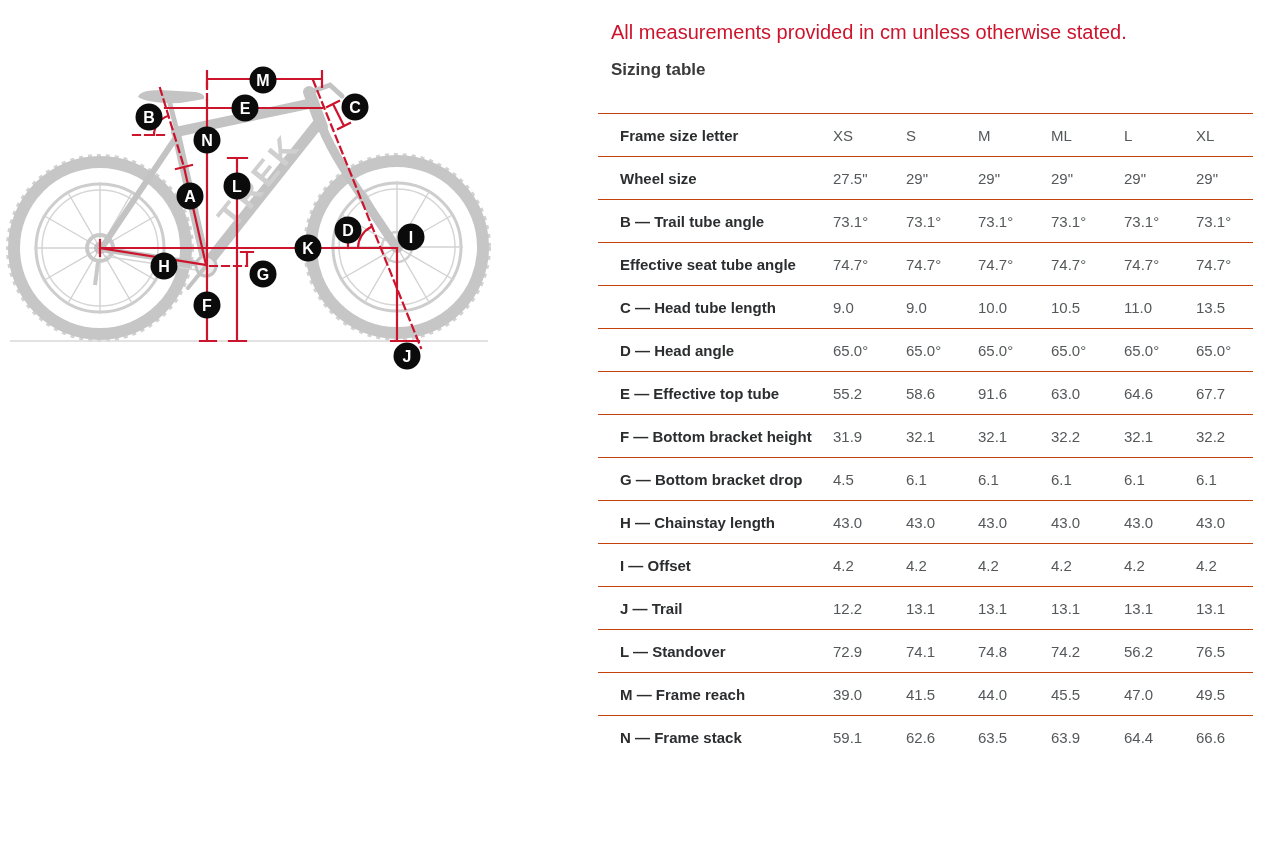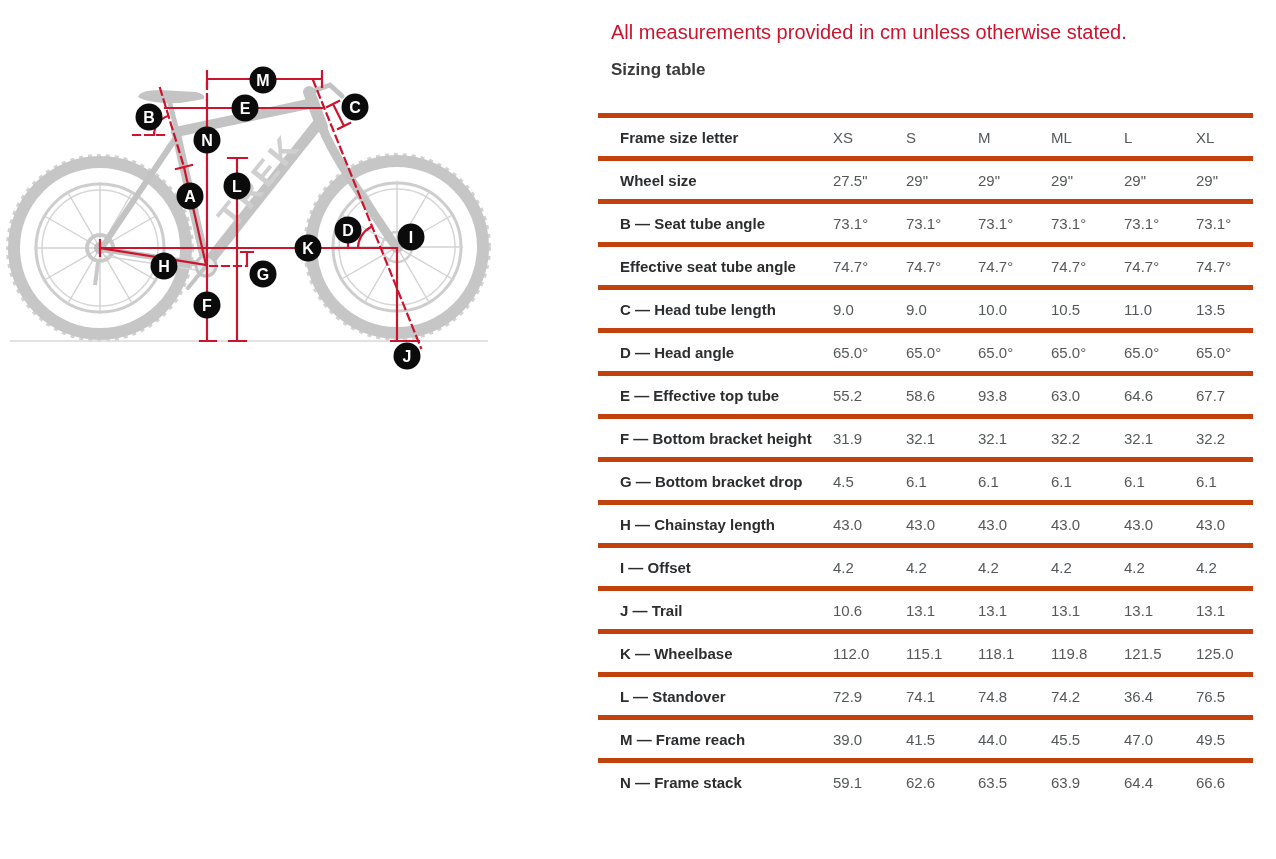--- a/index.html
+++ b/index.html
@@ -18,21 +18,21 @@
     position:absolute; left:611px; top:60px; margin:0;
     font-size:17px; font-weight:700; color:#3a3a3a;
   }
   .sizing-table {
     position:absolute; left:598px; top:113px; width:655px;
   }
   .trow {
     display:grid;
     grid-template-columns:235px 73px 72px 73px 73px 72px auto;
     height:43px; align-items:center;
-    border-top:5px solid #c2410c;
+    border-top:1px solid #c2410c;
     background:#fff;
   }
   .cell { white-space:nowrap; }
   .cell.label { padding-left:22px; font-size:15px; font-weight:700; color:#2b2d2f; }
   .cell.value { font-size:15px; font-weight:400; color:#55585a; }
   
   .diagram { position:absolute; left:0; top:0; }
   .ground { stroke:#d8d8d8; stroke-width:1.6; }
   .tube  { stroke:#c3c3c3; fill:none; stroke-linecap:round; }
   .lite  { stroke:#d2d2d2; fill:none; }
@@ -194,21 +194,21 @@
     <div class="trow">
     <div class="cell label">Wheel size</div>
   <div class="cell value">27.5"</div>
       <div class="cell value">29"</div>
       <div class="cell value">29"</div>
       <div class="cell value">29"</div>
       <div class="cell value">29"</div>
       <div class="cell value">29"</div>
     </div>
     <div class="trow">
-    <div class="cell label">B — Seat tube angle</div>
+    <div class="cell label">B — Trail tube angle</div>
   <div class="cell value">73.1°</div>
       <div class="cell value">73.1°</div>
       <div class="cell value">73.1°</div>
       <div class="cell value">73.1°</div>
       <div class="cell value">73.1°</div>
       <div class="cell value">73.1°</div>
     </div>
     <div class="trow">
     <div class="cell label">Effective seat tube angle</div>
   <div class="cell value">74.7°</div>
@@ -233,21 +233,21 @@
       <div class="cell value">65.0°</div>
       <div class="cell value">65.0°</div>
       <div class="cell value">65.0°</div>
       <div class="cell value">65.0°</div>
       <div class="cell value">65.0°</div>
     </div>
     <div class="trow">
     <div class="cell label">E — Effective top tube</div>
   <div class="cell value">55.2</div>
       <div class="cell value">58.6</div>
-      <div class="cell value">93.8</div>
+      <div class="cell value">91.6</div>
       <div class="cell value">63.0</div>
       <div class="cell value">64.6</div>
       <div class="cell value">67.7</div>
     </div>
     <div class="trow">
     <div class="cell label">F — Bottom bracket height</div>
   <div class="cell value">31.9</div>
       <div class="cell value">32.1</div>
       <div class="cell value">32.1</div>
       <div class="cell value">32.2</div>
@@ -276,43 +276,34 @@
     <div class="cell label">I — Offset</div>
   <div class="cell value">4.2</div>
       <div class="cell value">4.2</div>
       <div class="cell value">4.2</div>
       <div class="cell value">4.2</div>
       <div class="cell value">4.2</div>
       <div class="cell value">4.2</div>
     </div>
     <div class="trow">
     <div class="cell label">J — Trail</div>
-  <div class="cell value">10.6</div>
-      <div class="cell value">13.1</div>
-      <div class="cell value">13.1</div>
-      <div class="cell value">13.1</div>
-      <div class="cell value">13.1</div>
-      <div class="cell value">13.1</div>
-    </div>
-    <div class="trow">
-    <div class="cell label">K — Wheelbase</div>
-  <div class="cell value">112.0</div>
-      <div class="cell value">115.1</div>
-      <div class="cell value">118.1</div>
-      <div class="cell value">119.8</div>
-      <div class="cell value">121.5</div>
-      <div class="cell value">125.0</div>
+  <div class="cell value">12.2</div>
+      <div class="cell value">13.1</div>
+      <div class="cell value">13.1</div>
+      <div class="cell value">13.1</div>
+      <div class="cell value">13.1</div>
+      <div class="cell value">13.1</div>
     </div>
     <div class="trow">
     <div class="cell label">L — Standover</div>
   <div class="cell value">72.9</div>
       <div class="cell value">74.1</div>
       <div class="cell value">74.8</div>
       <div class="cell value">74.2</div>
-      <div class="cell value">36.4</div>
+      <div class="cell value">56.2</div>
       <div class="cell value">76.5</div>
     </div>
     <div class="trow">
     <div class="cell label">M — Frame reach</div>
   <div class="cell value">39.0</div>
       <div class="cell value">41.5</div>
       <div class="cell value">44.0</div>
       <div class="cell value">45.5</div>
       <div class="cell value">47.0</div>
       <div class="cell value">49.5</div>

